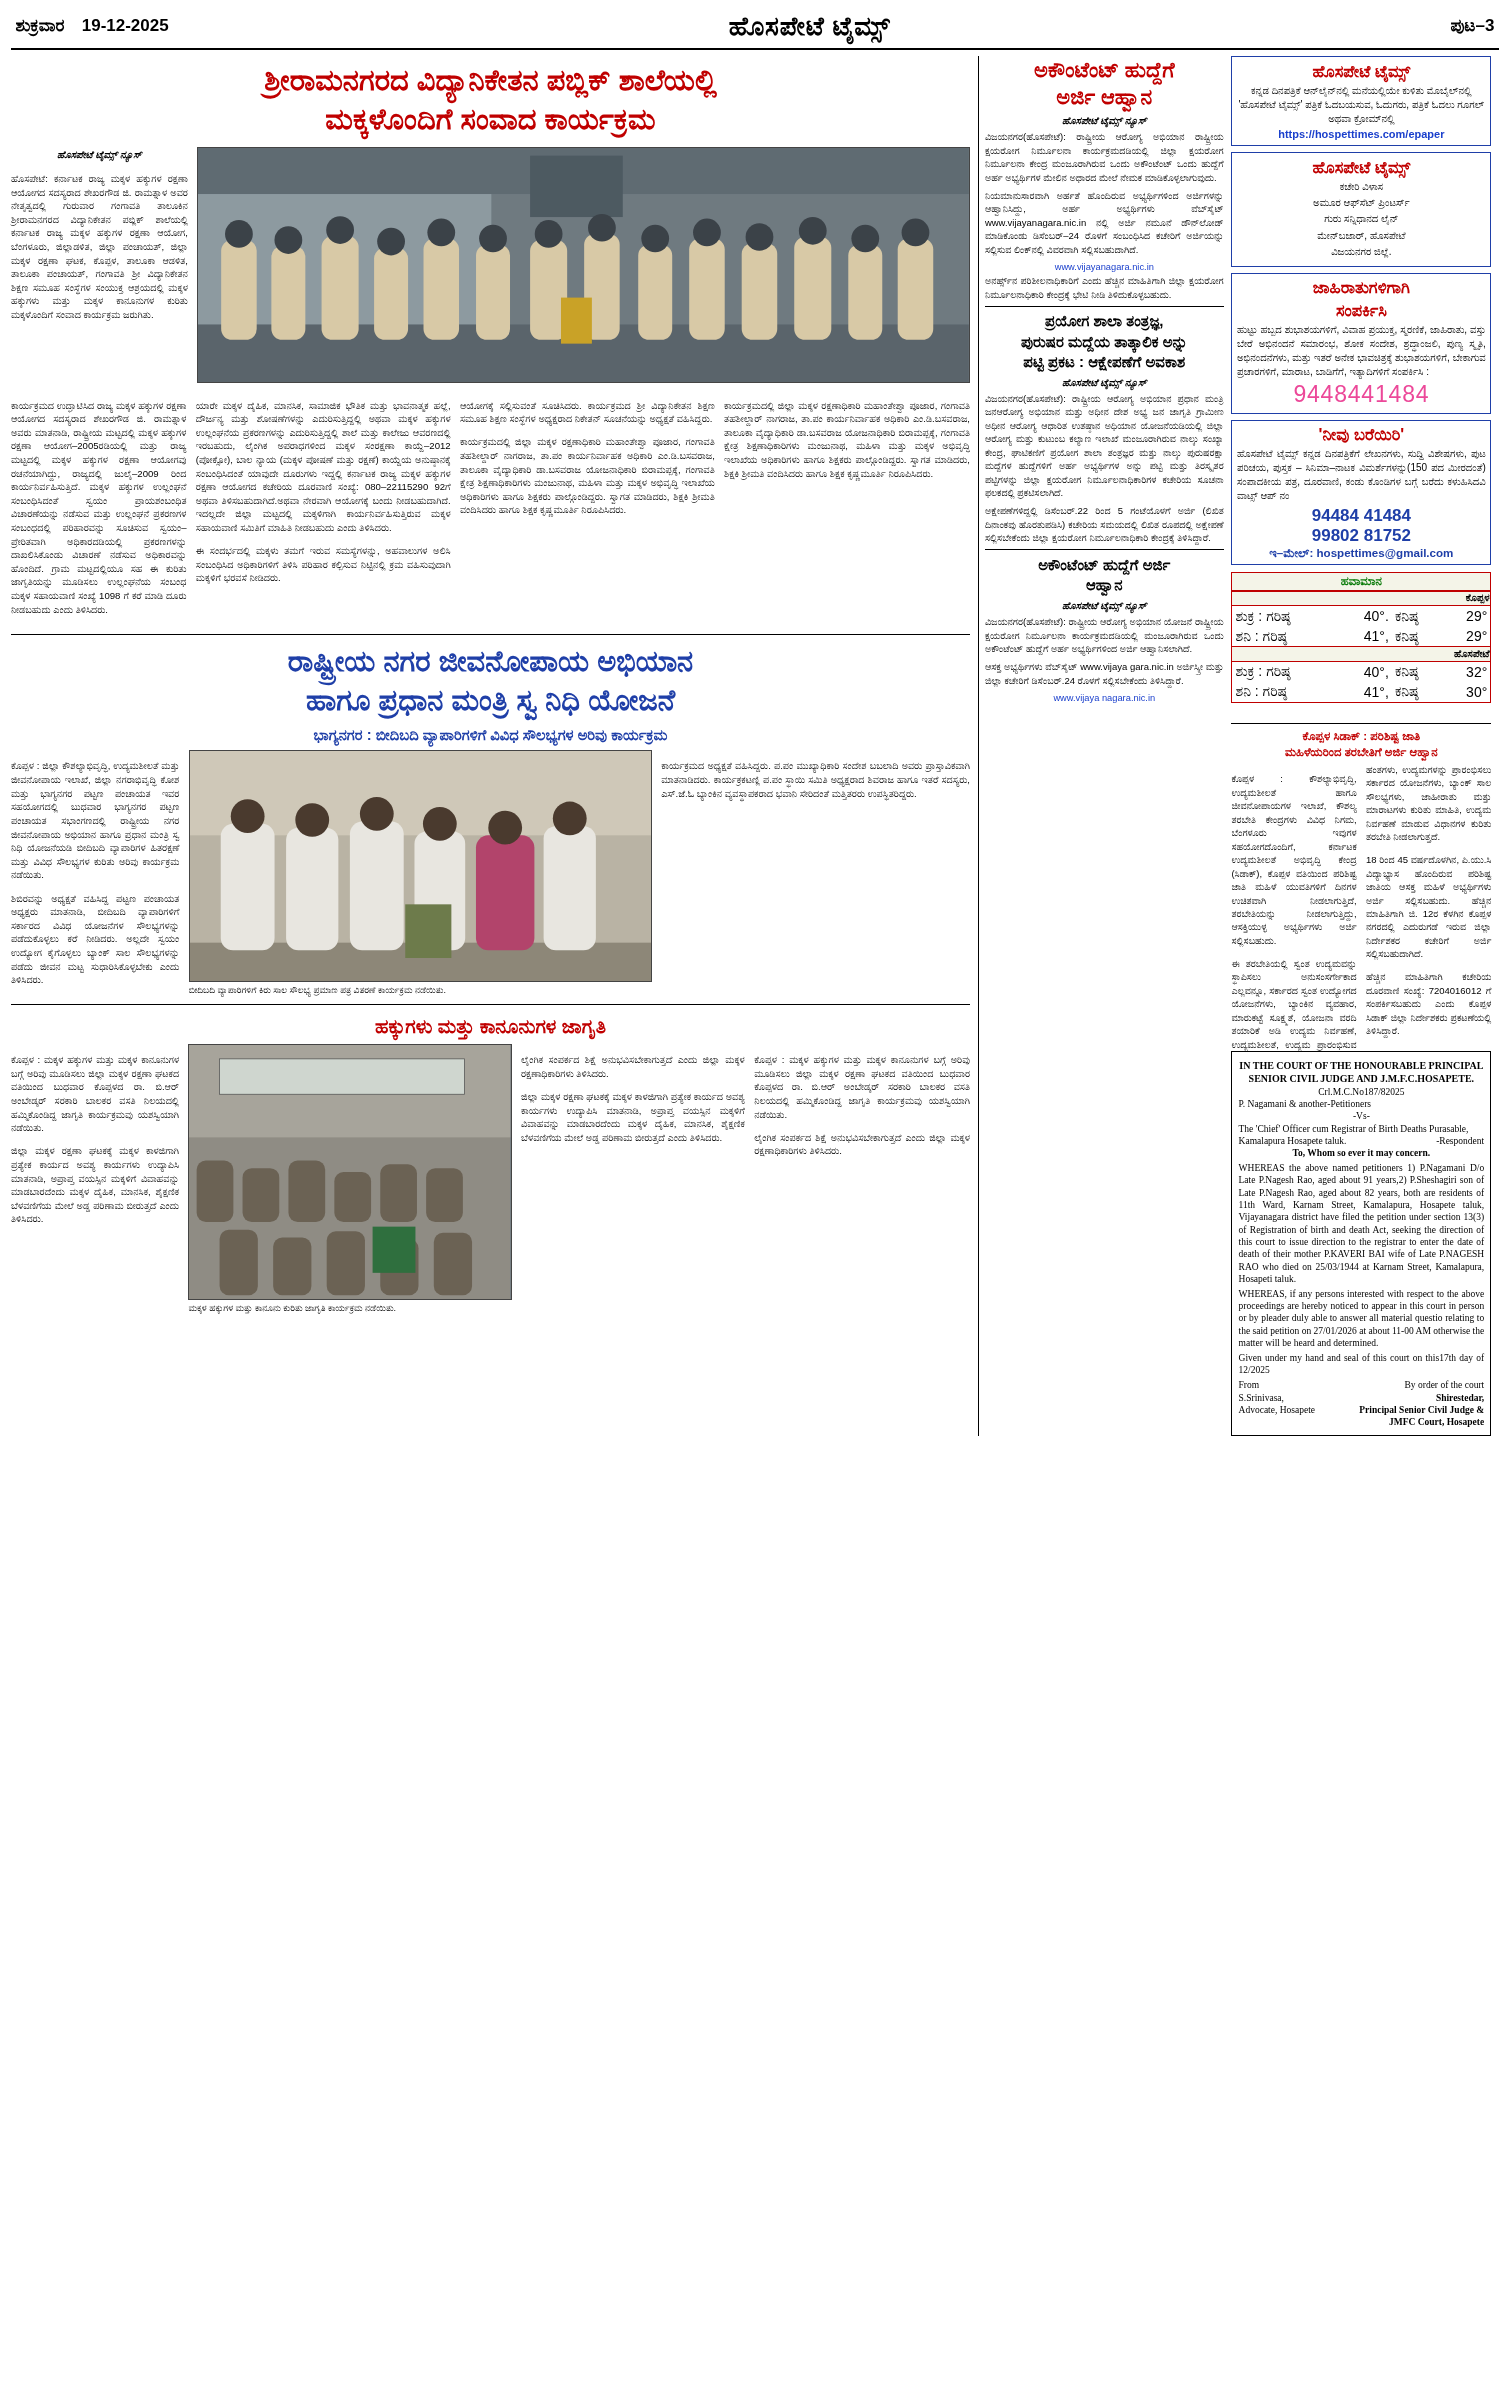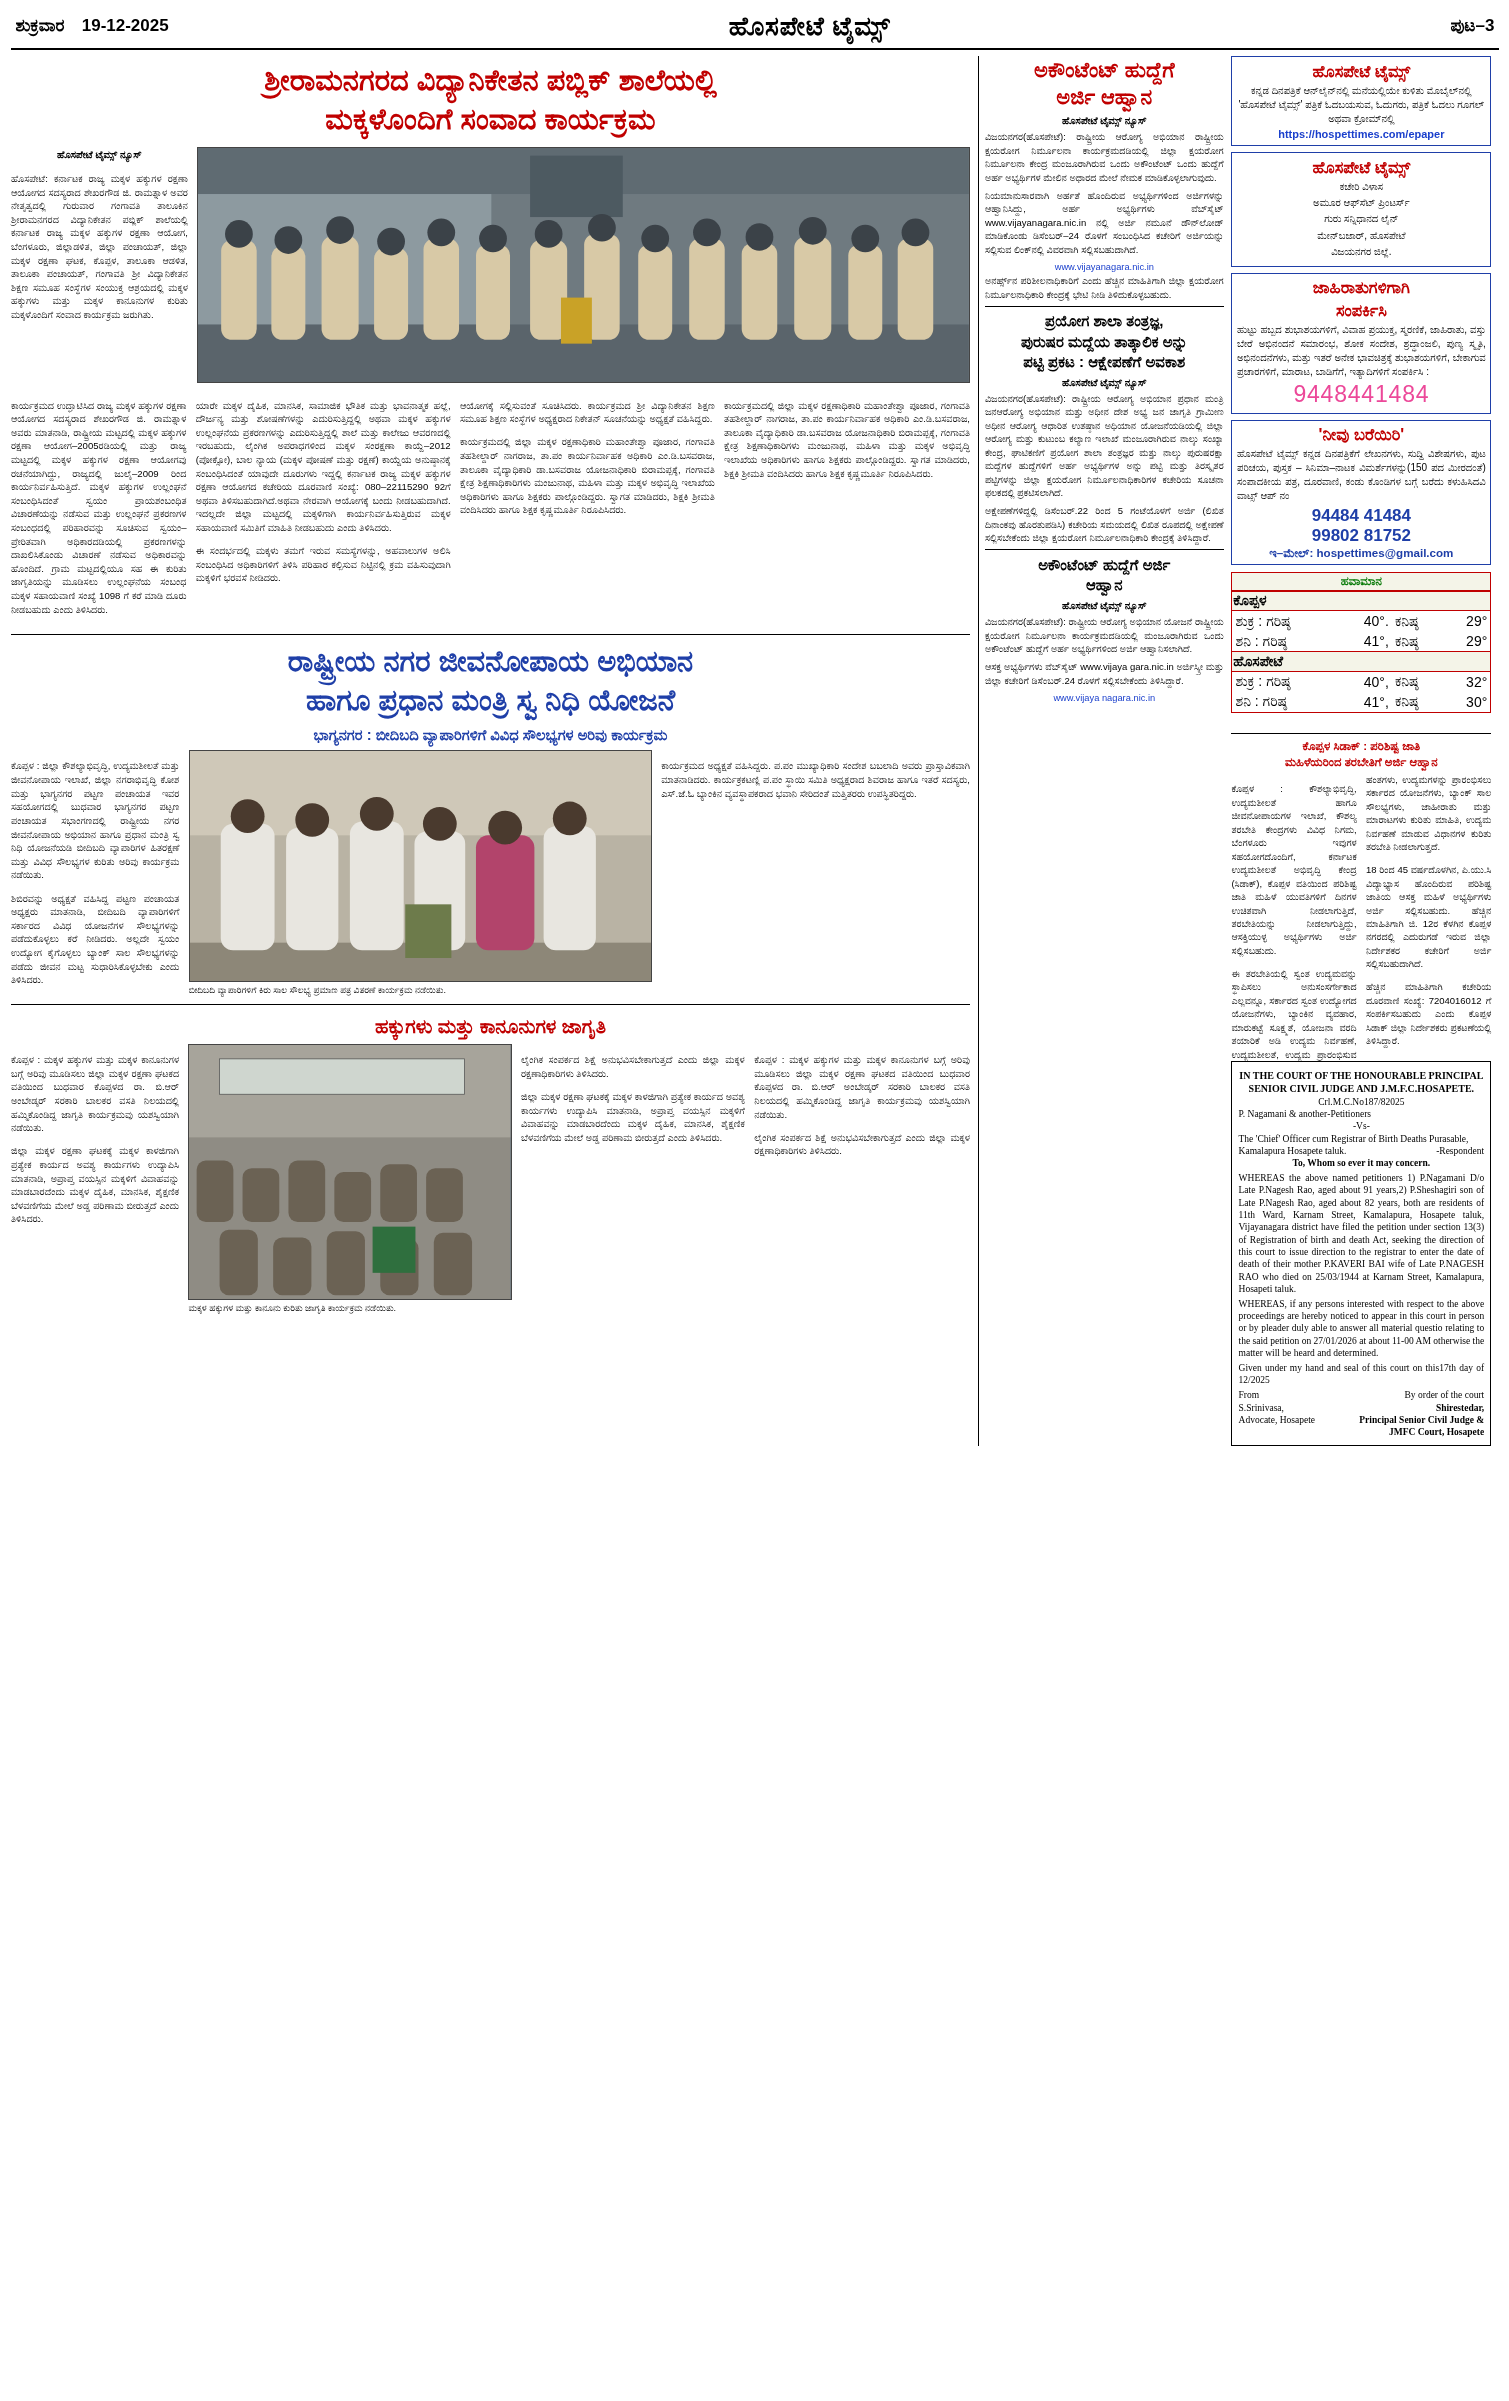--- a/index.html
+++ b/index.html
@@ -62,20 +62,21 @@
     font-weight: bold;
     text-align: center;
     font-size: 14.7px;
     margin: 1.5px 0 6.2px 0;
   }
   .byline {
     text-align: center;
     font-size: 10px;
     font-weight: bold;
     margin: 1.5px 0 3.1px 0;
+    font-style: italic;
   }
   .rule { border-top: 1.5px solid #000; margin: 7.7px 0; }
   .rule-thin { border-top: 0.8px solid #000; margin: 4.6px 0; }
   .body-cols-2 {
     column-count: 2;
     column-gap: 9.3px;
     font-size: 9.5px;
     line-height: 1.42;
     text-align: justify;
   }
@@ -134,21 +135,21 @@
   .rmail { color:#1f3fa8; font-weight:bold; font-size: 11.6px;}
 
   
   .weather { border: 1.5px solid #c00000; margin-bottom: 20px; }
   .weather .w-title {
     text-align:center; font-weight:bold; color:#0a7b0a;
     border-bottom:0.8px solid #c00000; font-size: 11.6px; padding:1.5px;
     background:#f4f4e8;
   }
   .weather .w-city {
-    text-align:left; font-weight:bold; font-size: 14px;
+    text-align:right; font-weight:bold; font-size: 10px;
     border-top:0.8px solid #c00000; border-bottom:0.8px solid #c00000; padding:0.8px;
     background:#f4f4e8;
   }
   .weather table { width:100%; border-collapse: collapse; font-size: 14px;}
   .weather td { padding: 1.5px 3.1px; }
   .weather td.r { text-align:right; }
 
   
   .court {
     border: 1.5px solid #000;

